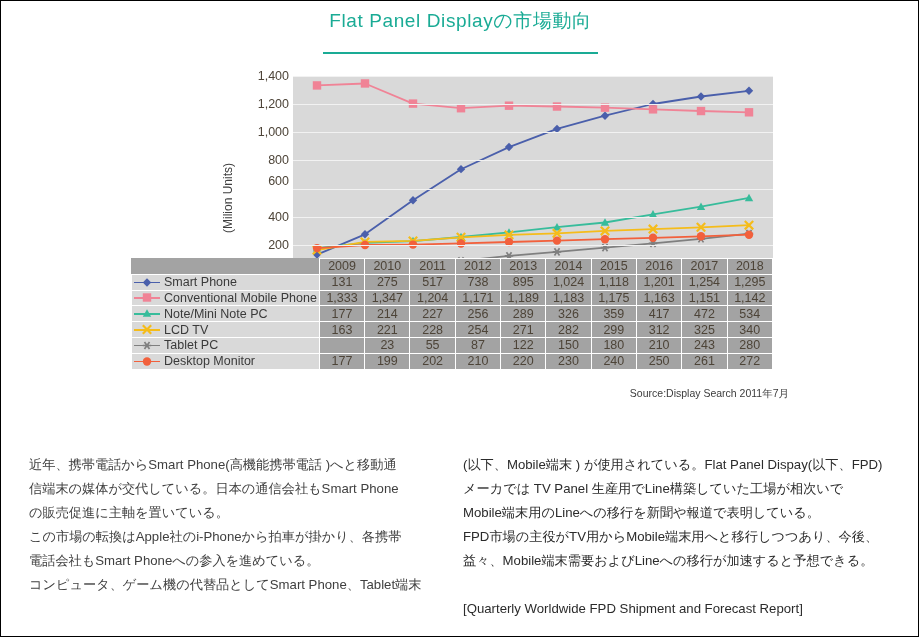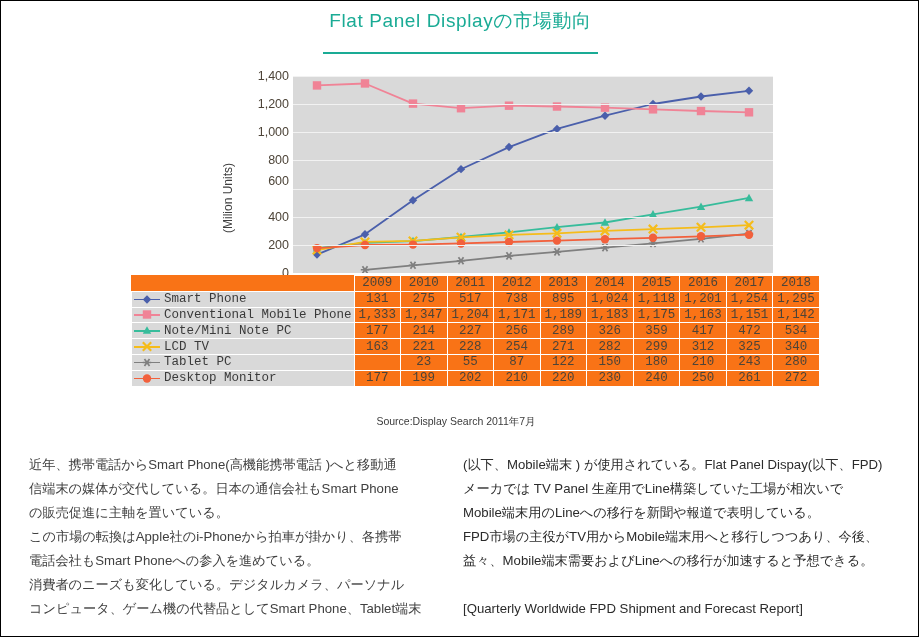--- a/index.html
+++ b/index.html
@@ -64,27 +64,26 @@
     width:480px;height:197px;
     background:#d9d9d9;
   }
   .gridline{
     position:absolute;left:0;width:100%;height:1px;background:#f2f2f2;
   }
   #plot svg{position:absolute;left:0;top:0;width:480px;height:197px;}
 
   
   #data-table{
-    position:absolute;left:0px;top:212px;
+    position:absolute;left:0px;top:195px;
     width:642px;
     border-collapse:collapse;
-    background:#f97316;
+    background:#a3a3a3;
     font-size:12.5px;
     color:#4d4438;
-    font-family:Liberation Mono, monospace;
   }
   #data-table td{
     border:1px solid #ffffff;
     height:14.8px;
     padding:0 4px;
     text-align:center;
     line-height:14px;
     white-space:nowrap;
   }
   #data-table td.legendcell{
@@ -104,22 +103,22 @@
   }
   .legend-mark .lline{
     position:absolute;left:0;top:5px;width:26px;height:1.6px;
   }
   .legend-mark .lsym{position:absolute;left:8px;top:1px;}
   .legend-label{
     font-size:12.5px;color:#3a3a3a;white-space:nowrap;
   }
 
   #source{
-    position:absolute;left:4px;top:324px;width:642px;
-    text-align:center;font-size:10.5px;color:#3b3b3b;margin-top:28px;
+    position:absolute;left:16px;top:324px;width:642px;
+    text-align:right;font-size:10.5px;color:#3b3b3b;
   }
 
   
   #body-left{
     position:absolute;left:28px;top:452px;width:418px;
     font-size:13.2px;line-height:24px;color:#404040;
   }
   #body-right{
     position:absolute;left:462px;top:452px;width:440px;
     font-size:13.2px;line-height:24px;color:#2b2b2b;
@@ -516,21 +515,20 @@
 
     <div id="source">Source:Display Search 2011年7月</div>
   </div>
 
   <div id="body-left">
       <p class="para">近年、携帯電話からSmart Phone(高機能携帯電話 )へと移動通</p>
       <p class="para">信端末の媒体が交代している。日本の通信会社もSmart Phone</p>
       <p class="para">の販売促進に主軸を置いている。</p>
       <p class="para">この市場の転換はApple社のi-Phoneから拍車が掛かり、各携帯</p>
       <p class="para">電話会社もSmart Phoneへの参入を進めている。</p>
-      <p class="para">消費者のニーズも変化している。デジタルカメラ、パーソナル</p>
       <p class="para">コンピュータ、ゲーム機の代替品としてSmart Phone、Tablet端末</p>
     </div>
   <div id="body-right">
       <p class="para">(以下、Mobile端末 ) が使用されている。Flat Panel Dispay(以下、FPD)</p>
       <p class="para">メーカでは TV Panel 生産用でLine構築していた工場が相次いで</p>
       <p class="para">Mobile端末用のLineへの移行を新聞や報道で表明している。</p>
       <p class="para">FPD市場の主役がTV用からMobile端末用へと移行しつつあり、今後、</p>
       <p class="para">益々、Mobile端末需要およびLineへの移行が加速すると予想できる。</p>
       <div class="spacer"></div>
       <p class="para">[Quarterly Worldwide FPD Shipment and Forecast Report]</p>

